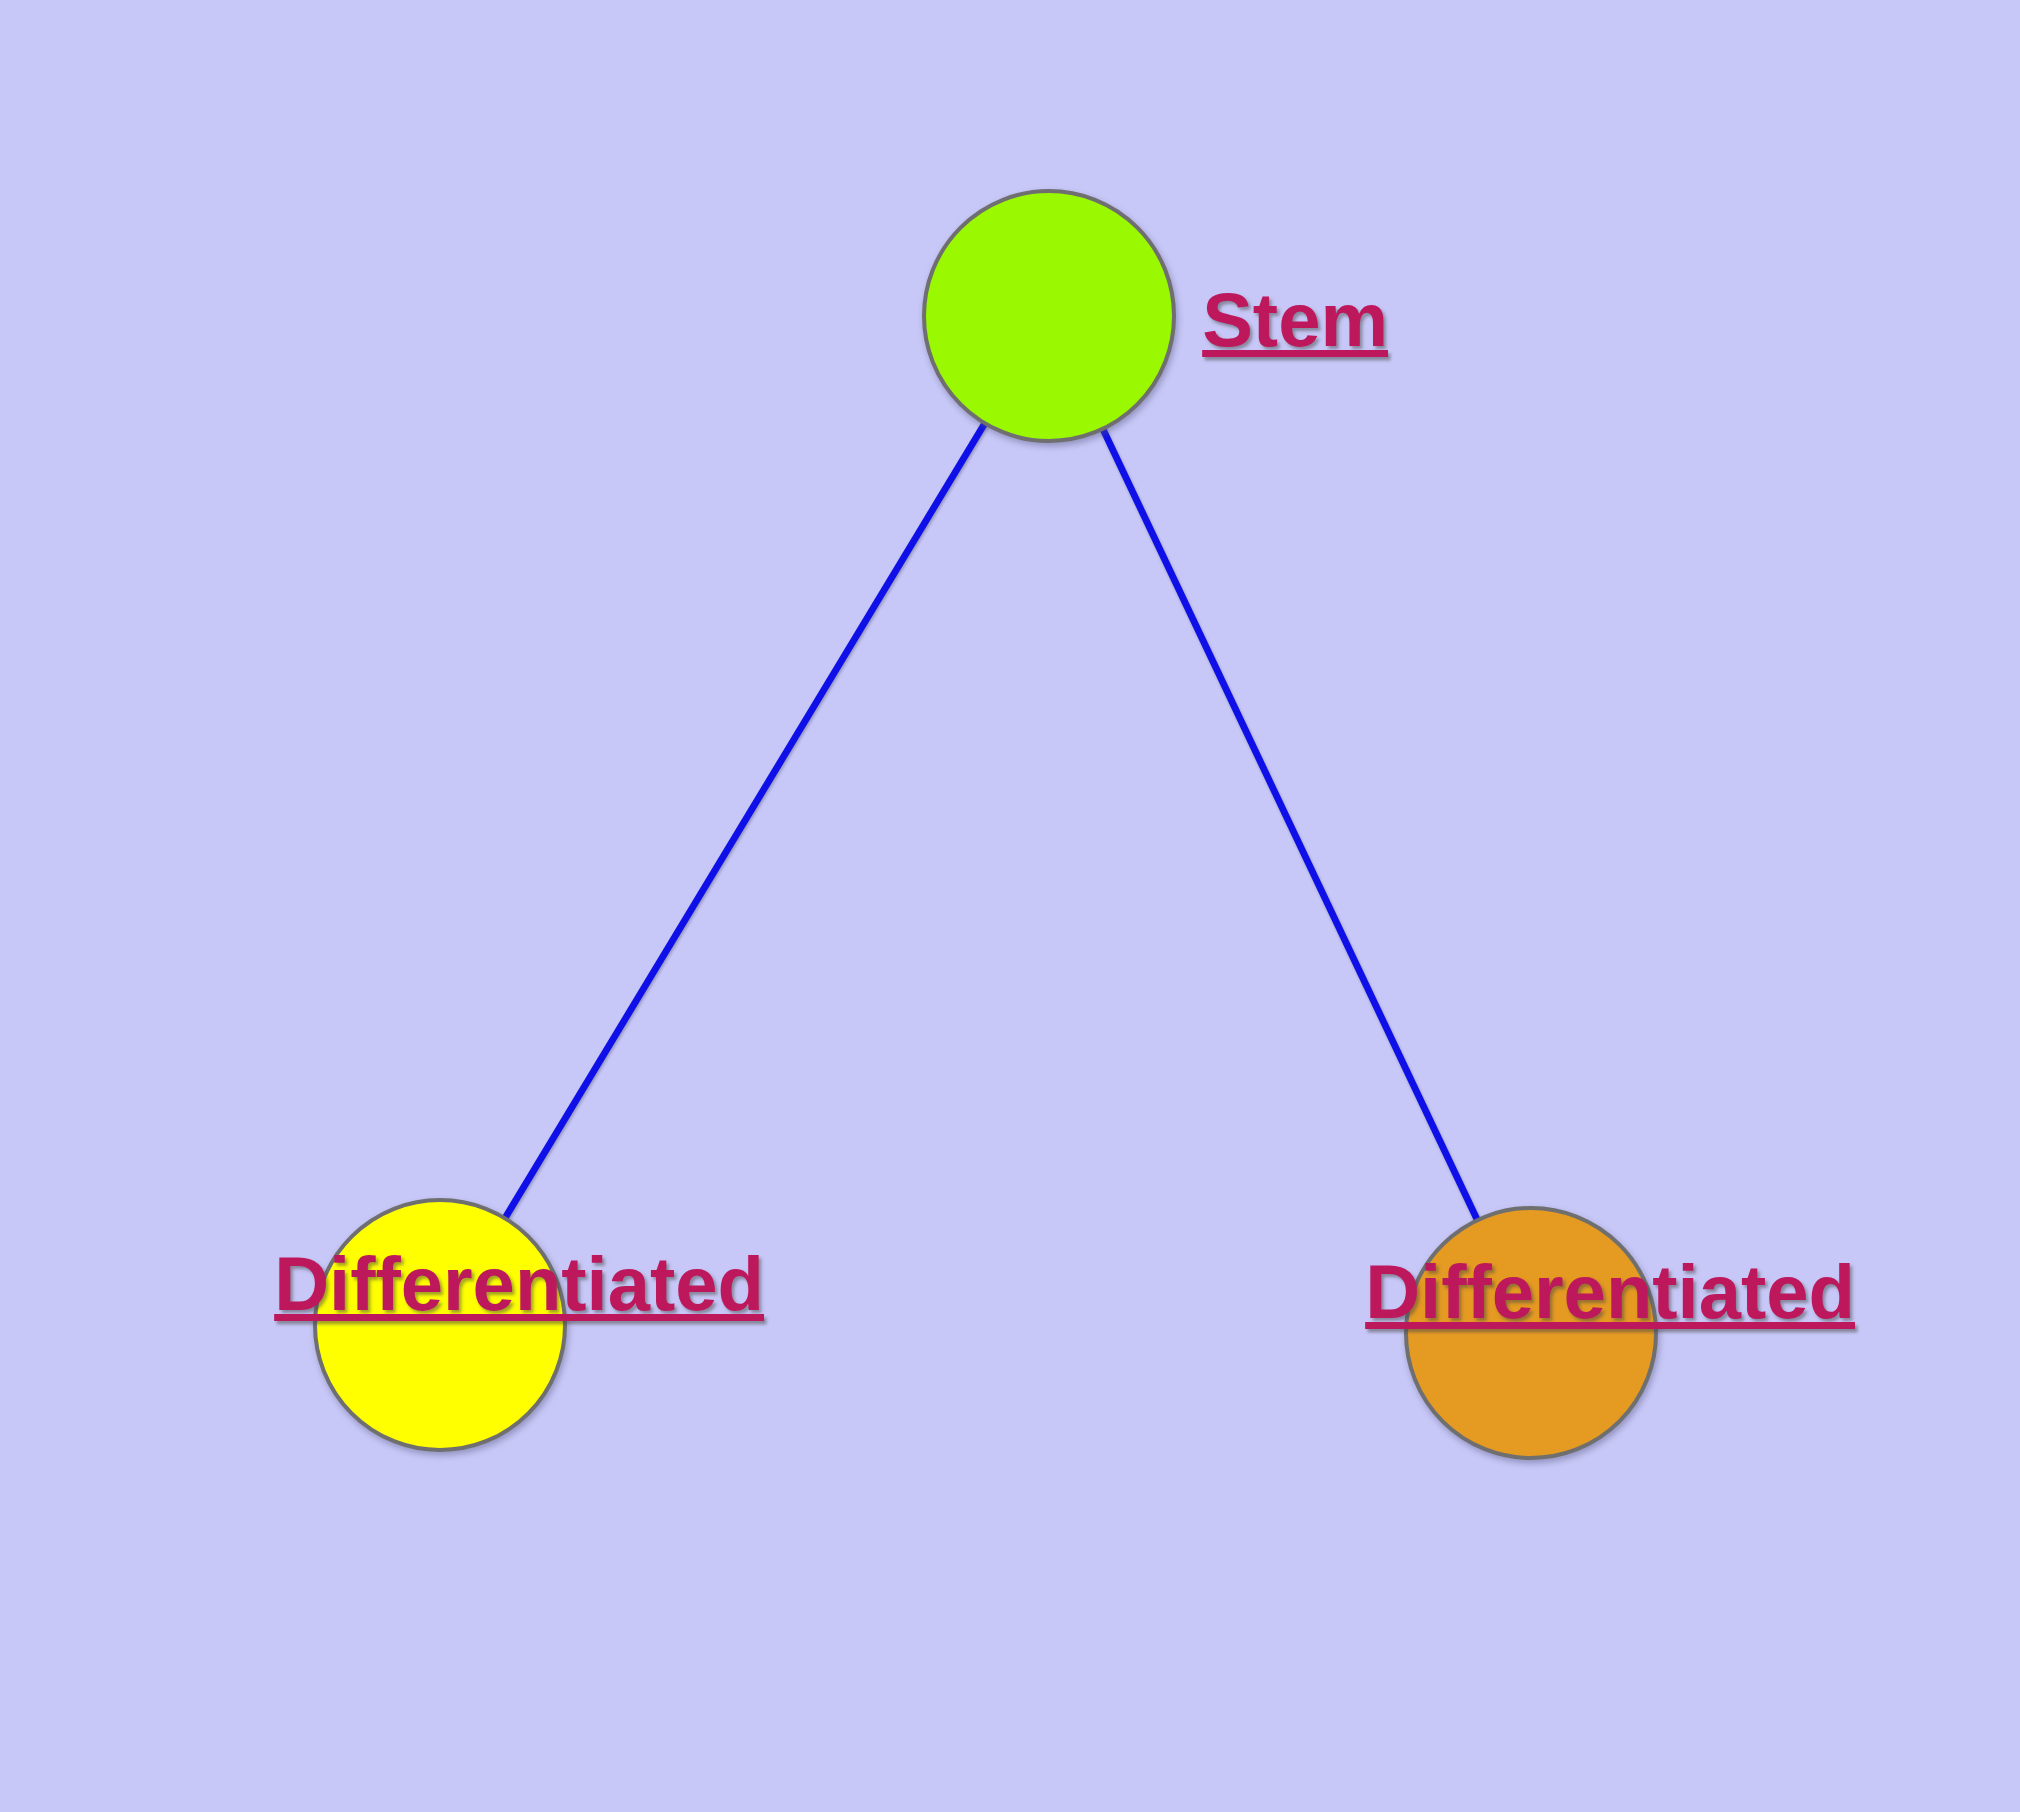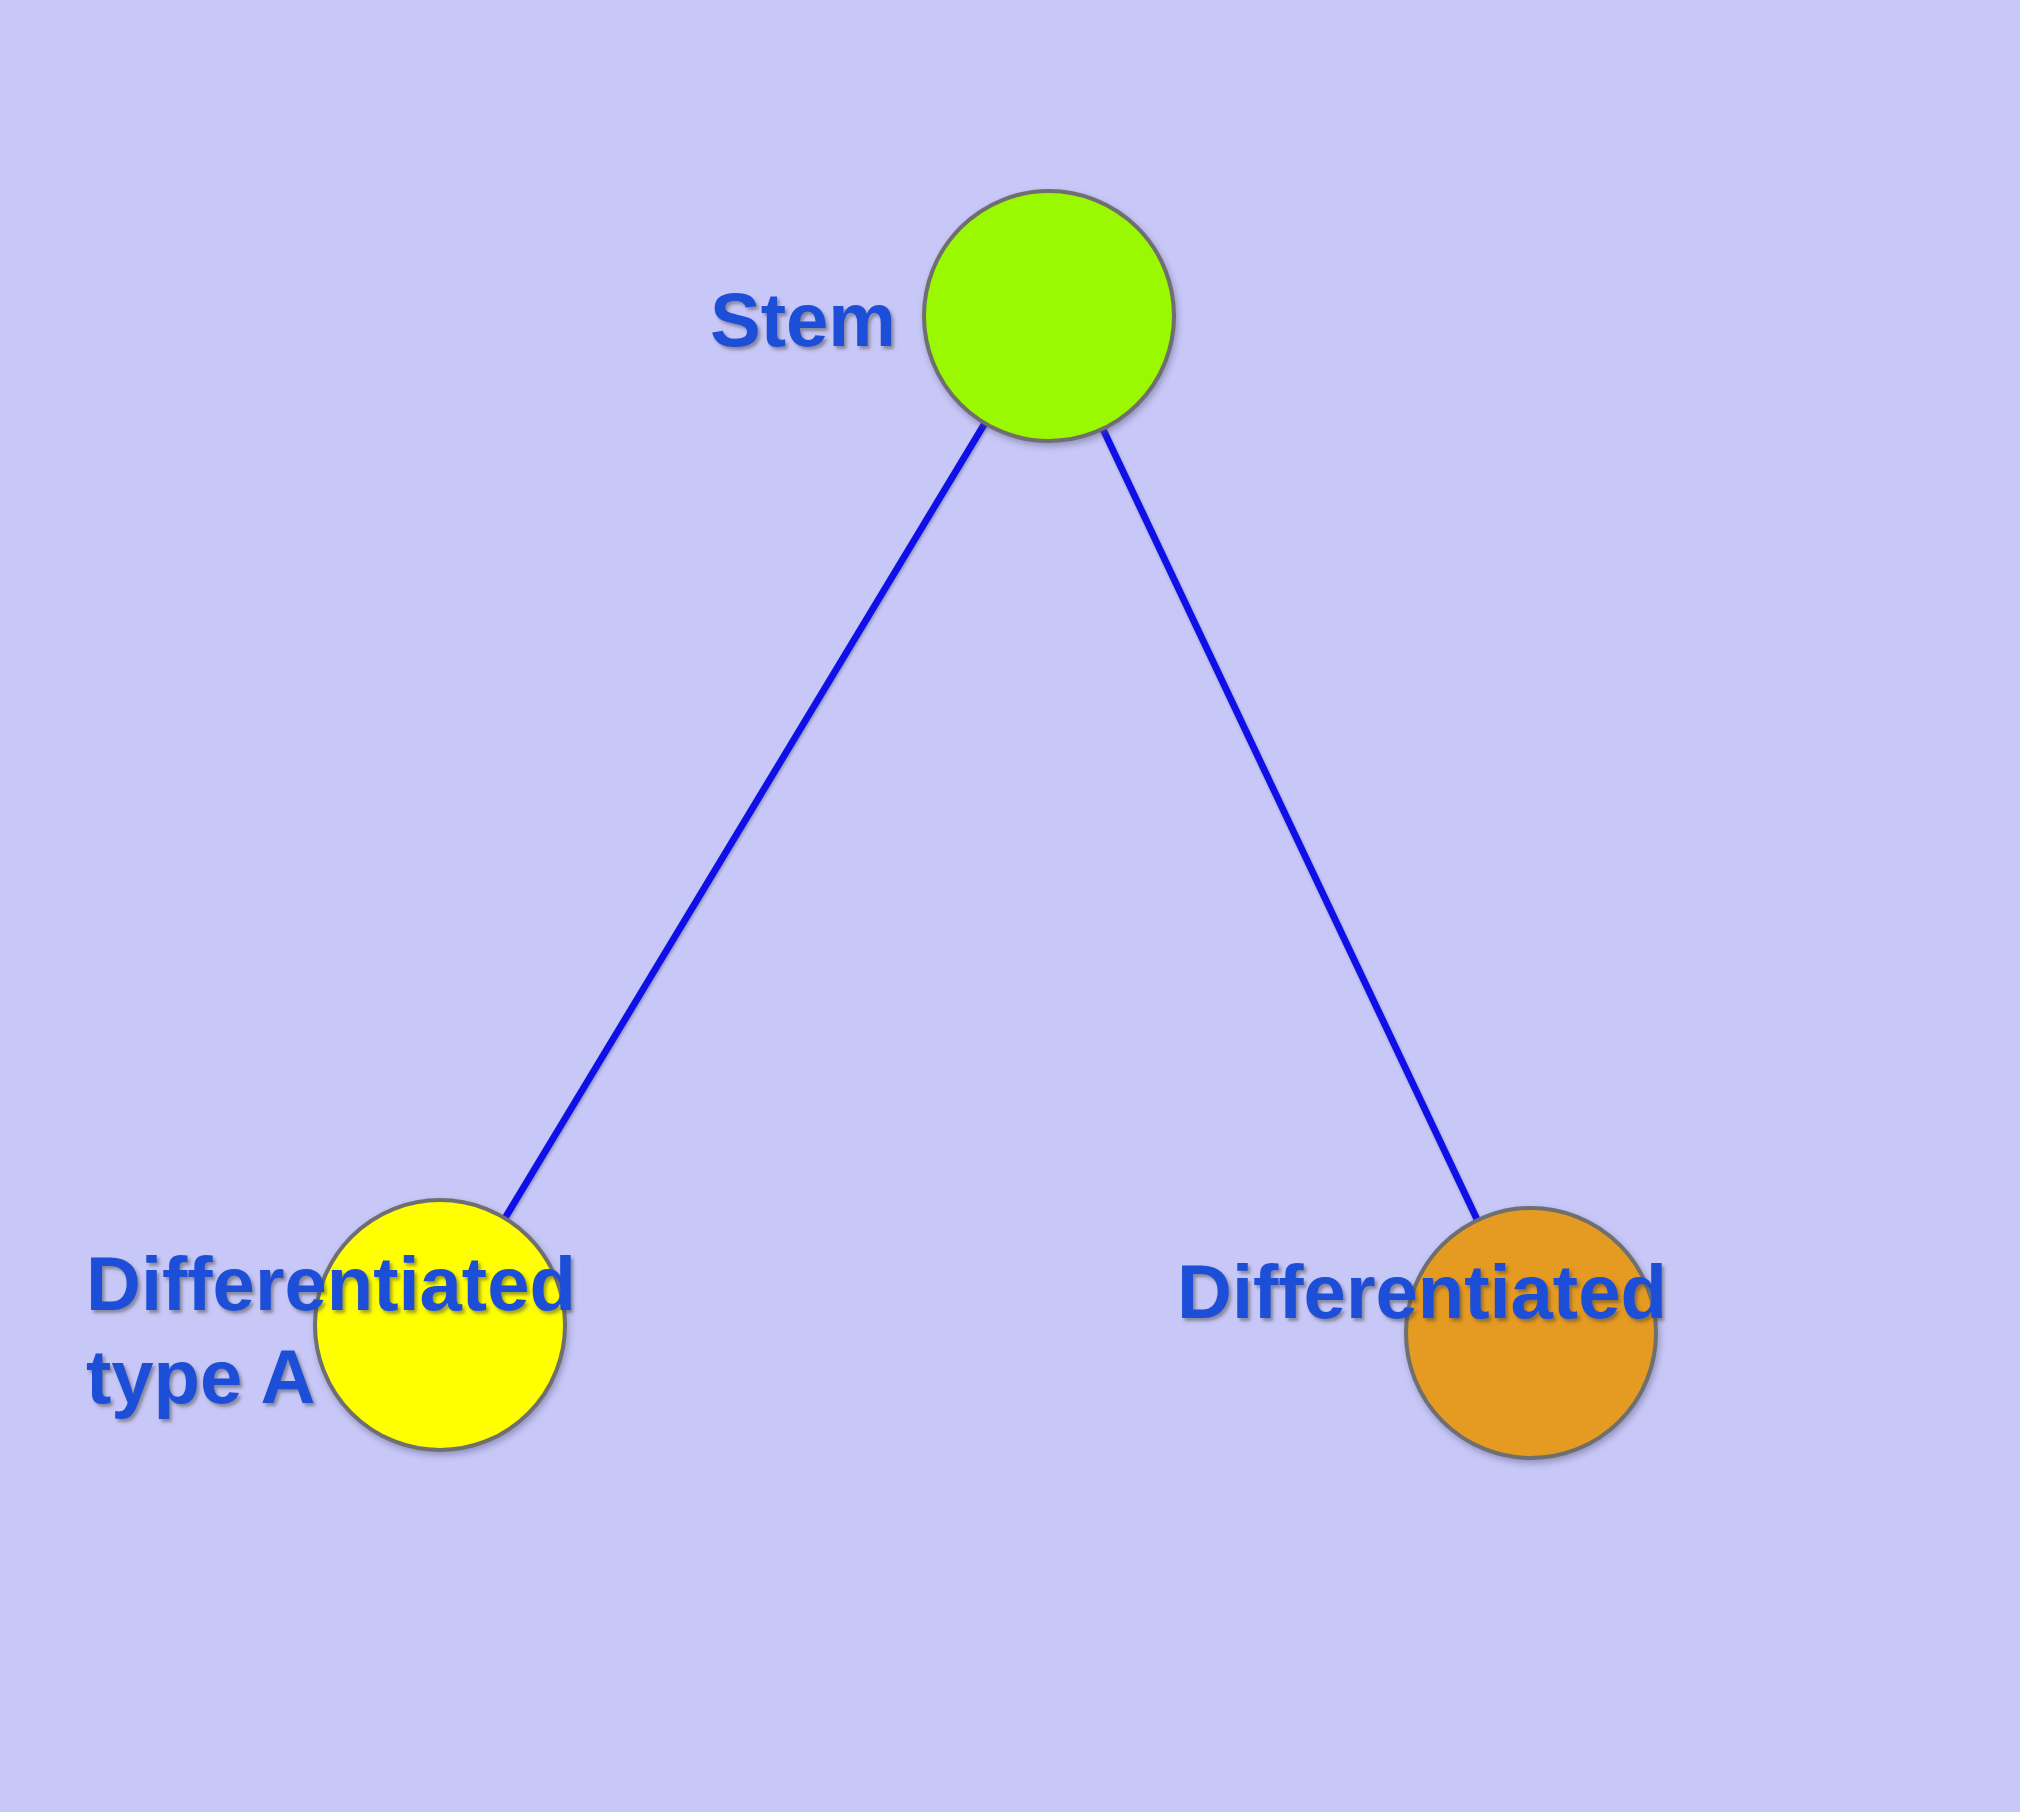--- a/index.html
+++ b/index.html
@@ -39,28 +39,29 @@
     box-shadow: 1.7px 3.4px 6px rgba(85,85,125,0.45);
   }
   #node-stem   { left: 922px; top: 189px;  background: #9AF800; }
   #node-type-a { left: 313px;  top: 1198px; background: #FFFF00; }
   #node-type-b { left: 1404px; top: 1206px; background: #E59A22; }
   
   .node-label {
     position: absolute;
     width: 678px;
     z-index: 3;
-    text-align: left;
+    text-align: right;
     font-weight: bold;
     font-size: 76px;
     line-height: 93px;
-    color: #1d4ed8;
+    color: #be185d;
     text-shadow: 2.5px 3.4px 3.4px rgba(70,70,70,0.5);
     white-space: nowrap;
     pointer-events: none;
+    text-decoration: underline;
   }
   #label-stem   { left: 710px;  top: 273px;  }
   #label-type-a { left: 86px;  top: 1237px; }
   #label-type-b { left: 1177px; top: 1245px; }
 </style>
 </head>
 <body>
 
 <div id="canvas">
 
@@ -72,21 +73,20 @@
   <div class="node" id="node-stem"></div>
   <div class="node" id="node-type-a"></div>
   <div class="node" id="node-type-b"></div>
 
   <div class="node-label" id="label-stem">
     <span>Stem</span>
   </div>
 
   <div class="node-label" id="label-type-a">
     <span>Differentiated</span><br>
-    <span>type A</span>
   </div>
 
   <div class="node-label" id="label-type-b">
     <span>Differentiated</span><br>
   </div>
 
 </div>
 
 
 </body></html>

